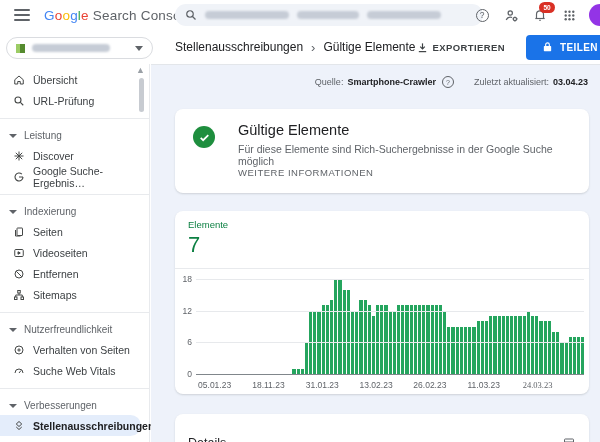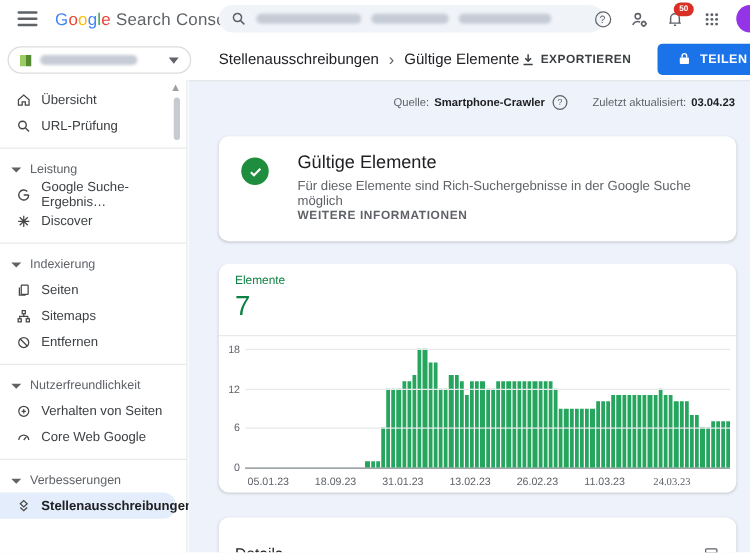--- a/index.html
+++ b/index.html
@@ -46,21 +46,21 @@
   .meta-row{position:absolute;top:11px;right:12px;display:flex;align-items:center;gap:4px;font-size:9px;color:#5f6368;}
   .meta-row b{color:#202124;font-weight:700;}
   .info-circ{width:10px;height:10px;border:1px solid #5f6368;border-radius:50%;font-size:7px;display:flex;align-items:center;justify-content:center;margin:0 2px;cursor:pointer;}
   .meta-gap{width:10px;}
   .card{position:absolute;left:24px;width:414px;background:#fff;border-radius:8px;box-shadow:0 1px 2px rgba(60,64,67,.18);}
   
   .status-card{top:44px;height:84px;}
   .check-circle{position:absolute;left:18px;top:17px;width:22px;height:22px;border-radius:50%;background:#1e8e3e;display:flex;align-items:center;justify-content:center;}
   .status-title{position:absolute;left:63px;top:13px;font-size:14.5px;color:#202124;}
   .status-sub{position:absolute;left:63px;top:34px;font-size:10.5px;color:#5f6368;}
-  .status-link{position:absolute;left:63px;top:58px;font-size:9.5px;font-weight:700;letter-spacing:.5px;color:#5f6368;cursor:pointer;}
+  .status-link{position:absolute;left:63px;top:58px;font-size:9.5px;font-weight:400;letter-spacing:.5px;color:#5f6368;cursor:pointer;}
   
   .chart-card{top:146px;height:183px;}
   .metric{position:absolute;left:13px;top:8px;cursor:pointer;}
   .metric .mlabel{font-size:9.5px;color:#0d8043;}
   .metric .mvalue{font-size:22px;color:#0d8043;margin-top:2px;}
   .card-divider{position:absolute;left:0;right:0;top:57px;height:1px;background:#e8eaed;}
   .chart{position:absolute;left:0;right:0;top:58px;bottom:0;}
   .ylabels{position:absolute;left:0;width:17px;top:10px;height:95px;}
   .ylabels span{position:absolute;right:0;transform:translateY(-50%);font-size:8.5px;color:#5f6368;}
   .plot{position:absolute;left:21px;right:5px;top:10px;height:95px;border-bottom:1px solid #80868b;}
@@ -180,77 +180,84 @@
           <line x1="14.8" y1="14.8" x2="20.5" y2="20.5"></line>
         </svg>
       <span>URL-Prüfung</span>
     </div>
     <div class="nav-divider"></div>
     <div class="nav-section">
       <span class="tri"></span>
       <span>Leistung</span>
     </div>
     <div class="nav-item">
+      <svg class="nicon" viewBox="0 0 24 24" width="12" height="12" fill="none" stroke="currentColor" stroke-width="2">
+          <path d="M12 3v18M3 12h18M5.6 5.6l12.8 12.8M18.4 5.6 5.6 18.4"></path>
+        </svg>
+      <span>Discover</span>
+    </div>
+    <div class="nav-item">
       <svg class="nicon" viewBox="0 0 24 24" width="12" height="12" fill="none" stroke="currentColor" stroke-width="2.2">
           <path d="M20 12h-8M20 12a8 8 0 1 1-2.3-5.6"></path>
         </svg>
       <span>Google Suche-Ergebnis…</span>
-    </div>
-    <div class="nav-item">
-      <svg class="nicon" viewBox="0 0 24 24" width="12" height="12" fill="none" stroke="currentColor" stroke-width="2">
-          <path d="M12 3v18M3 12h18M5.6 5.6l12.8 12.8M18.4 5.6 5.6 18.4"></path>
-        </svg>
-      <span>Discover</span>
     </div>
     <div class="nav-divider"></div>
     <div class="nav-section">
       <span class="tri"></span>
       <span>Indexierung</span>
     </div>
     <div class="nav-item">
       <svg class="nicon" viewBox="0 0 24 24" width="12" height="12" fill="none" stroke="currentColor" stroke-width="2">
           <rect x="8" y="4" width="11" height="15" rx="1"></rect>
           <path d="M5 8v12h10"></path>
         </svg>
       <span>Seiten</span>
     </div>
     <div class="nav-item">
       <svg class="nicon" viewBox="0 0 24 24" width="12" height="12" fill="none" stroke="currentColor" stroke-width="2">
+          <rect x="3.5" y="5" width="17" height="14" rx="2"></rect>
+          <path d="M10 9.5v5l4.5-2.5z" fill="currentColor"></path>
+        </svg>
+      <span>Videoseiten</span>
+    </div>
+    <div class="nav-item">
+      <svg class="nicon" viewBox="0 0 24 24" width="12" height="12" fill="none" stroke="currentColor" stroke-width="2">
+          <circle cx="12" cy="12" r="8"></circle>
+          <line x1="6.5" y1="6.5" x2="17.5" y2="17.5"></line>
+        </svg>
+      <span>Entfernen</span>
+    </div>
+    <div class="nav-item">
+      <svg class="nicon" viewBox="0 0 24 24" width="12" height="12" fill="none" stroke="currentColor" stroke-width="2">
           <rect x="9.5" y="3" width="5" height="5"></rect>
           <rect x="3" y="16" width="5" height="5"></rect>
           <rect x="16" y="16" width="5" height="5"></rect>
           <path d="M12 8v4M12 12H5.5v4M12 12h6.5v4"></path>
         </svg>
       <span>Sitemaps</span>
     </div>
-    <div class="nav-item">
-      <svg class="nicon" viewBox="0 0 24 24" width="12" height="12" fill="none" stroke="currentColor" stroke-width="2">
-          <circle cx="12" cy="12" r="8"></circle>
-          <line x1="6.5" y1="6.5" x2="17.5" y2="17.5"></line>
-        </svg>
-      <span>Entfernen</span>
-    </div>
     <div class="nav-divider"></div>
     <div class="nav-section">
       <span class="tri"></span>
       <span>Nutzerfreundlichkeit</span>
     </div>
     <div class="nav-item">
       <svg class="nicon" viewBox="0 0 24 24" width="12" height="12" fill="none" stroke="currentColor" stroke-width="2">
           <circle cx="12" cy="12" r="8"></circle>
           <path d="M12 8.5v7M8.5 12h7"></path>
         </svg>
       <span>Verhalten von Seiten</span>
     </div>
     <div class="nav-item">
       <svg class="nicon" viewBox="0 0 24 24" width="12" height="12" fill="none" stroke="currentColor" stroke-width="2">
           <path d="M4 16a8 8 0 1 1 16 0"></path>
           <path d="M12 16l4-5"></path>
         </svg>
-      <span>Core Web Google</span>
+      <span>Suche Web Vitals</span>
     </div>
     <div class="nav-divider"></div>
     <div class="nav-section">
       <span class="tri"></span>
       <span>Verbesserungen</span>
     </div>
     <div class="nav-item selected">
       <svg class="nicon" viewBox="0 0 24 24" width="12" height="12" fill="none" stroke="currentColor" stroke-width="2">
           <path d="M12 3l5.5 5L12 13 6.5 8z"></path>
           <path d="M6.5 14l5.5 5 5.5-5"></path>
@@ -391,21 +398,21 @@
               <div class="bar" style="height: 38.8889%; background: rgb(37, 165, 94);"></div>
               <div class="bar" style="height: 38.8889%; background: rgb(37, 165, 94);"></div>
               <div class="bar" style="height: 38.8889%; background: rgb(37, 165, 94);"></div>
             </div>
         <div class="gridline" style="top: 0%;"></div>
             <div class="gridline" style="top: 33.3333%;"></div>
             <div class="gridline" style="top: 66.6667%;"></div>
           </div>
         <div class="xticks">
             <span style="left: 4.83871%;">05.01.23</span>
-            <span style="left: 18.8172%;">18.09.23</span>
+            <span style="left: 18.8172%;">18.11.23</span>
             <span style="left: 32.7957%;">31.01.23</span>
             <span style="left: 46.7742%;">13.02.23</span>
             <span style="left: 60.7527%;">26.02.23</span>
             <span style="left: 74.7312%;">11.03.23</span>
             <span style="left: 88.7097%; font-family: Liberation Serif, serif;">24.03.23</span>
           </div>
       </div>
     </div>
 
     <div class="card details-card">

